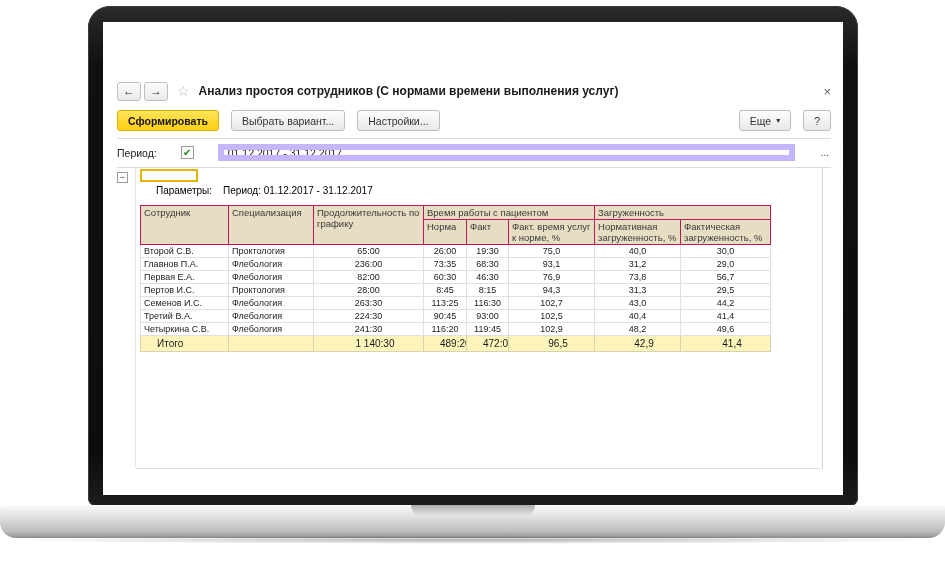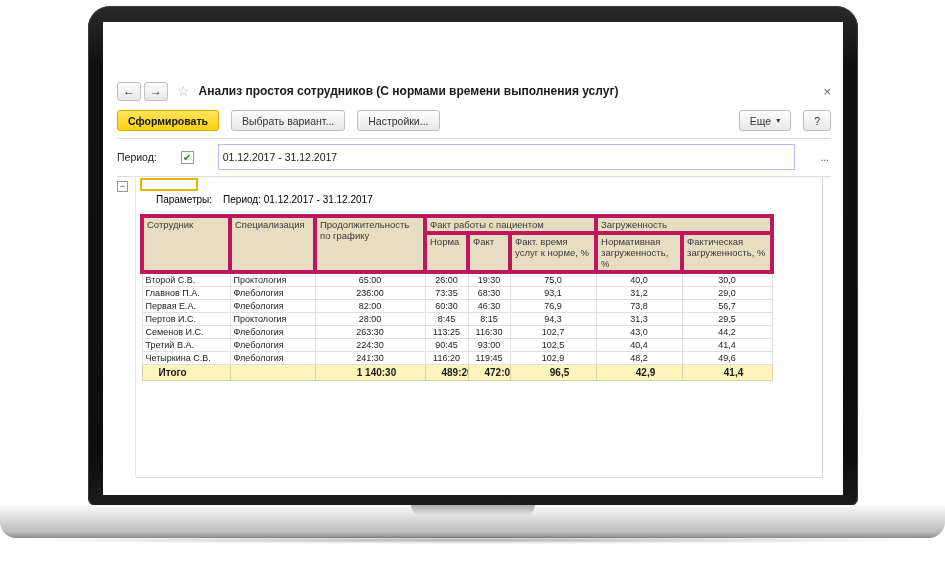--- a/index.html
+++ b/index.html
@@ -42,48 +42,48 @@
   .btn-primary { background:linear-gradient(#ffe45a,#ffd011); border-color:#d9ac00;
                  font-weight:bold; color:#151515; }
   .spacer { flex:1; }
   .caret { font-size:8px; margin-left:5px; color:#333; }
 
   .period-row { display:flex; align-items:center; gap:24px; margin:0 12px 0 14px;
                 padding:5px 0 6px 0; border-bottom:1px solid #dcdcdc; font-size:10.5px; }
   .period-label { color:#222; }
   .checkbox { width:13px; height:13px; border:1px solid #9a9a9a; background:#fff;
               font-size:10px; line-height:11px; text-align:center; color:#1c8a1c; }
-  .period-input { flex:1; height:26px; border:1px solid #c4b5fd; font-size:10.5px;
+  .period-input { flex:1; height:17px; border:6px solid #c4b5fd; font-size:10.5px;
                   padding:0 4px; color:#222; background:#fff; outline:none;
                   font-family:"Liberation Sans","DejaVu Sans",sans-serif; }
   .dots-btn { font-size:10px; color:#444; padding:0 2px; }
 
   .report { position:relative; width:740px; height:300px; }
   .group-toggle { position:absolute; left:14px; top:4px; width:11px; height:11px;
                   border:1px solid #999; background:#fff; font-size:9px; line-height:9px;
                   text-align:center; color:#333; }
   .vline-left  { position:absolute; left:32px; top:0; height:300px; width:1px; background:#e6e6e6; }
   .vline-right { position:absolute; left:719px; top:0; height:300px; width:1px; background:#d5d5d5; }
   .hline-bottom{ position:absolute; left:33px; top:300px; width:687px; height:1px; background:#dddddd; }
   .sel-cell { position:absolute; left:37px; top:1px; width:58px; height:13px;
               border:2px solid #e8b400; background:#fff; }
   .params { position:absolute; left:53px; top:17px; font-size:10px; color:#000;
             display:flex; white-space:nowrap; }
   .params .pvalue { margin-left:11px; }
 
   table.rpt { position:absolute; left:37px; top:37px; border-collapse:collapse;
               table-layout:fixed; width:630px; }
-  .rpt th { background:#e7ddc2; border:4px solid #be185d; font-weight:normal;
+  .rpt th { background:#e7ddc2; border:1px solid #be185d; font-weight:normal;
             text-align:left; vertical-align:top; padding:1px 3px; font-size:9.5px;
             color:#3a3a3a; line-height:11px; }
   .rpt thead tr.grp th { height:13px; }
   .rpt td { border:1px solid #e0e0e0; padding:0 3px; height:13px; font-size:9px;
             color:#222; white-space:nowrap; overflow:hidden; line-height:12px; }
   .rpt td.num { text-align:center; }
-  .rpt tr.total td { background:#fdf4bb; font-weight:bold; font-size:10px; height:16px;
+  .rpt tr.total td { background:#fdf4bb; font-weight:normal; font-size:10px; height:16px;
                      border-color:#d9d2ae; color:#1a1a1a;padding-left:16px; }
 </style>
 </head>
 <body>
 
 <div>
   <div class="laptop-bezel">
     <div class="screen">
       <div class="app">
 
@@ -135,21 +135,21 @@
                 <col style="width:42px">
                 <col style="width:86px">
               <col style="width:86px">
                 <col style="width:90px">
             </colgroup>
             <thead>
               <tr class="grp">
                 <th rowspan="2">Сотрудник</th>
                 <th rowspan="2">Специализация</th>
                 <th rowspan="2">Продолжительность по графику</th>
-                <th colspan="3">Факт работы с пациентом</th>
+                <th colspan="3">Время работы с пациентом</th>
                 <th colspan="2">Загруженность</th>
               </tr>
               <tr>
                 <th>Норма</th>
                 <th>Факт</th>
                 <th>Факт. время услуг к норме, %</th>
                 <th>Нормативная загруженность, %</th>
                 <th>Фактическая загруженность, %</th>
               </tr>
             </thead>

